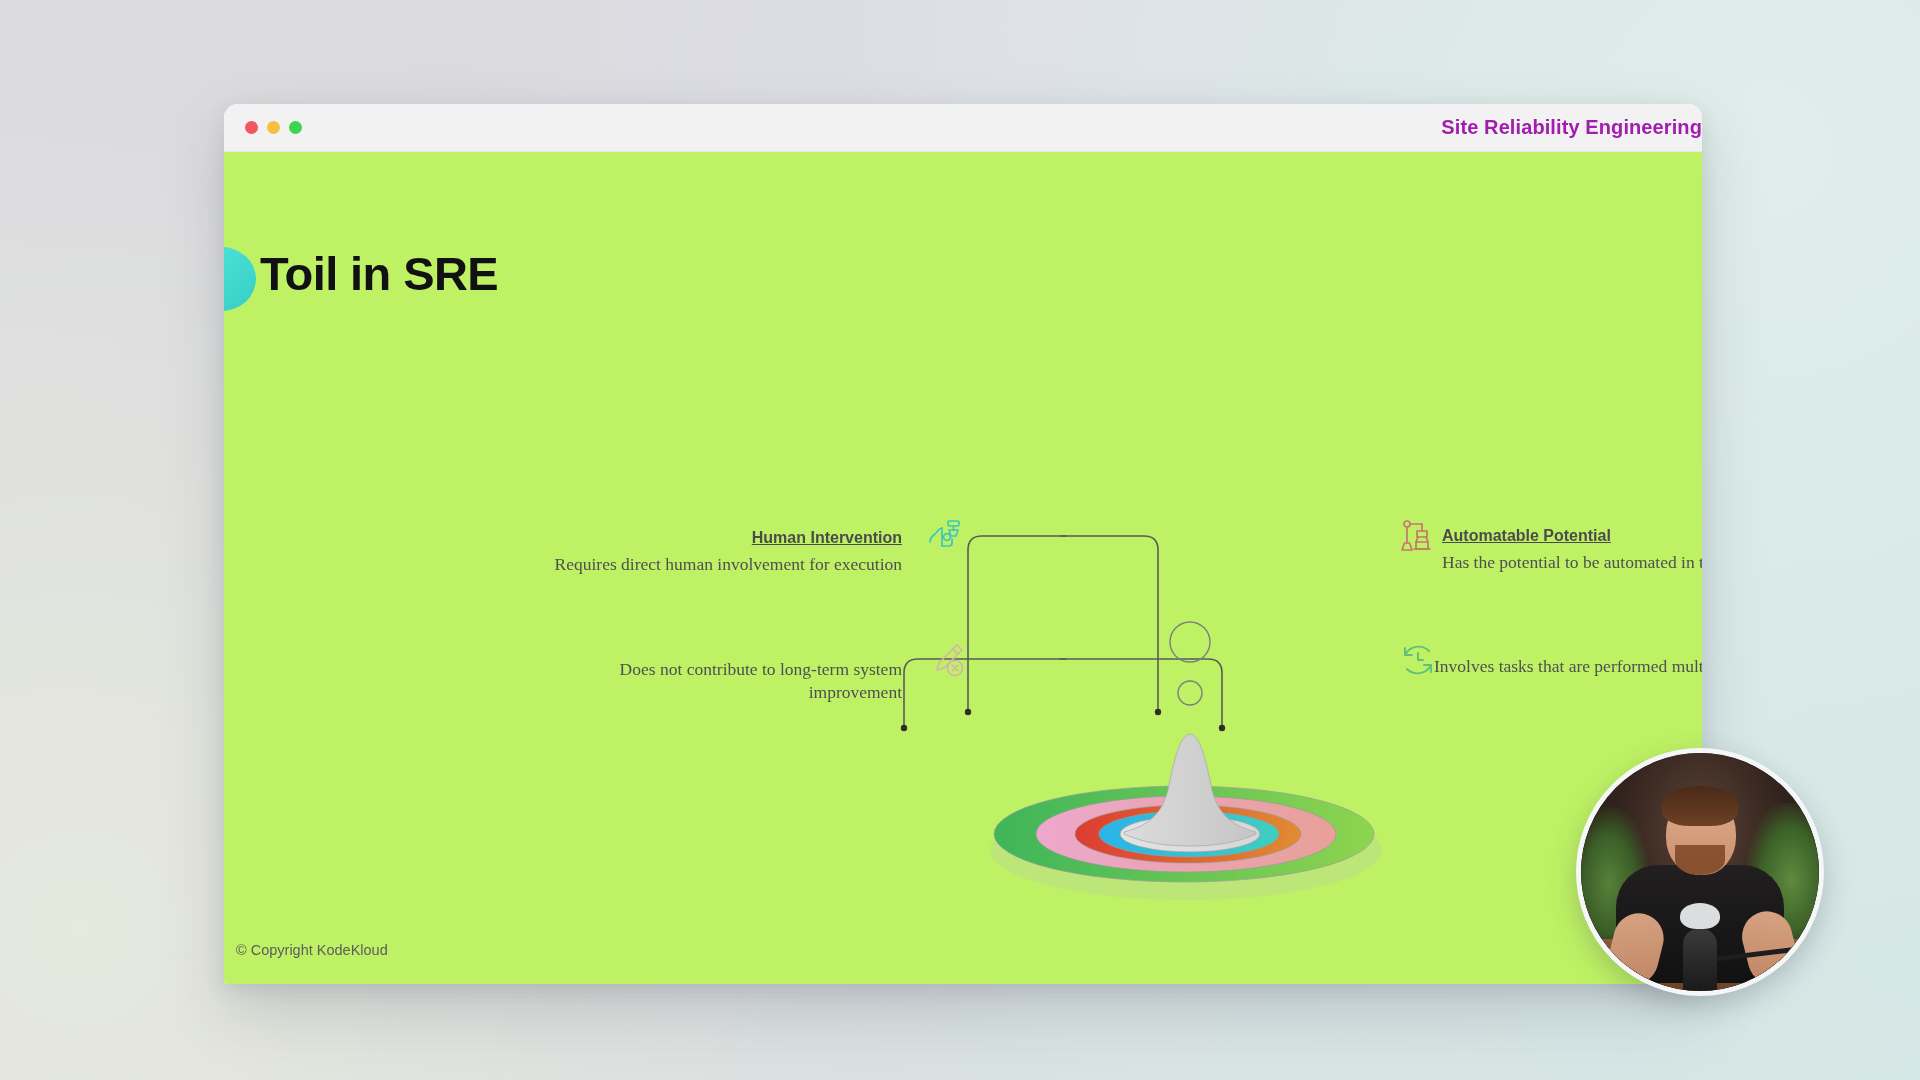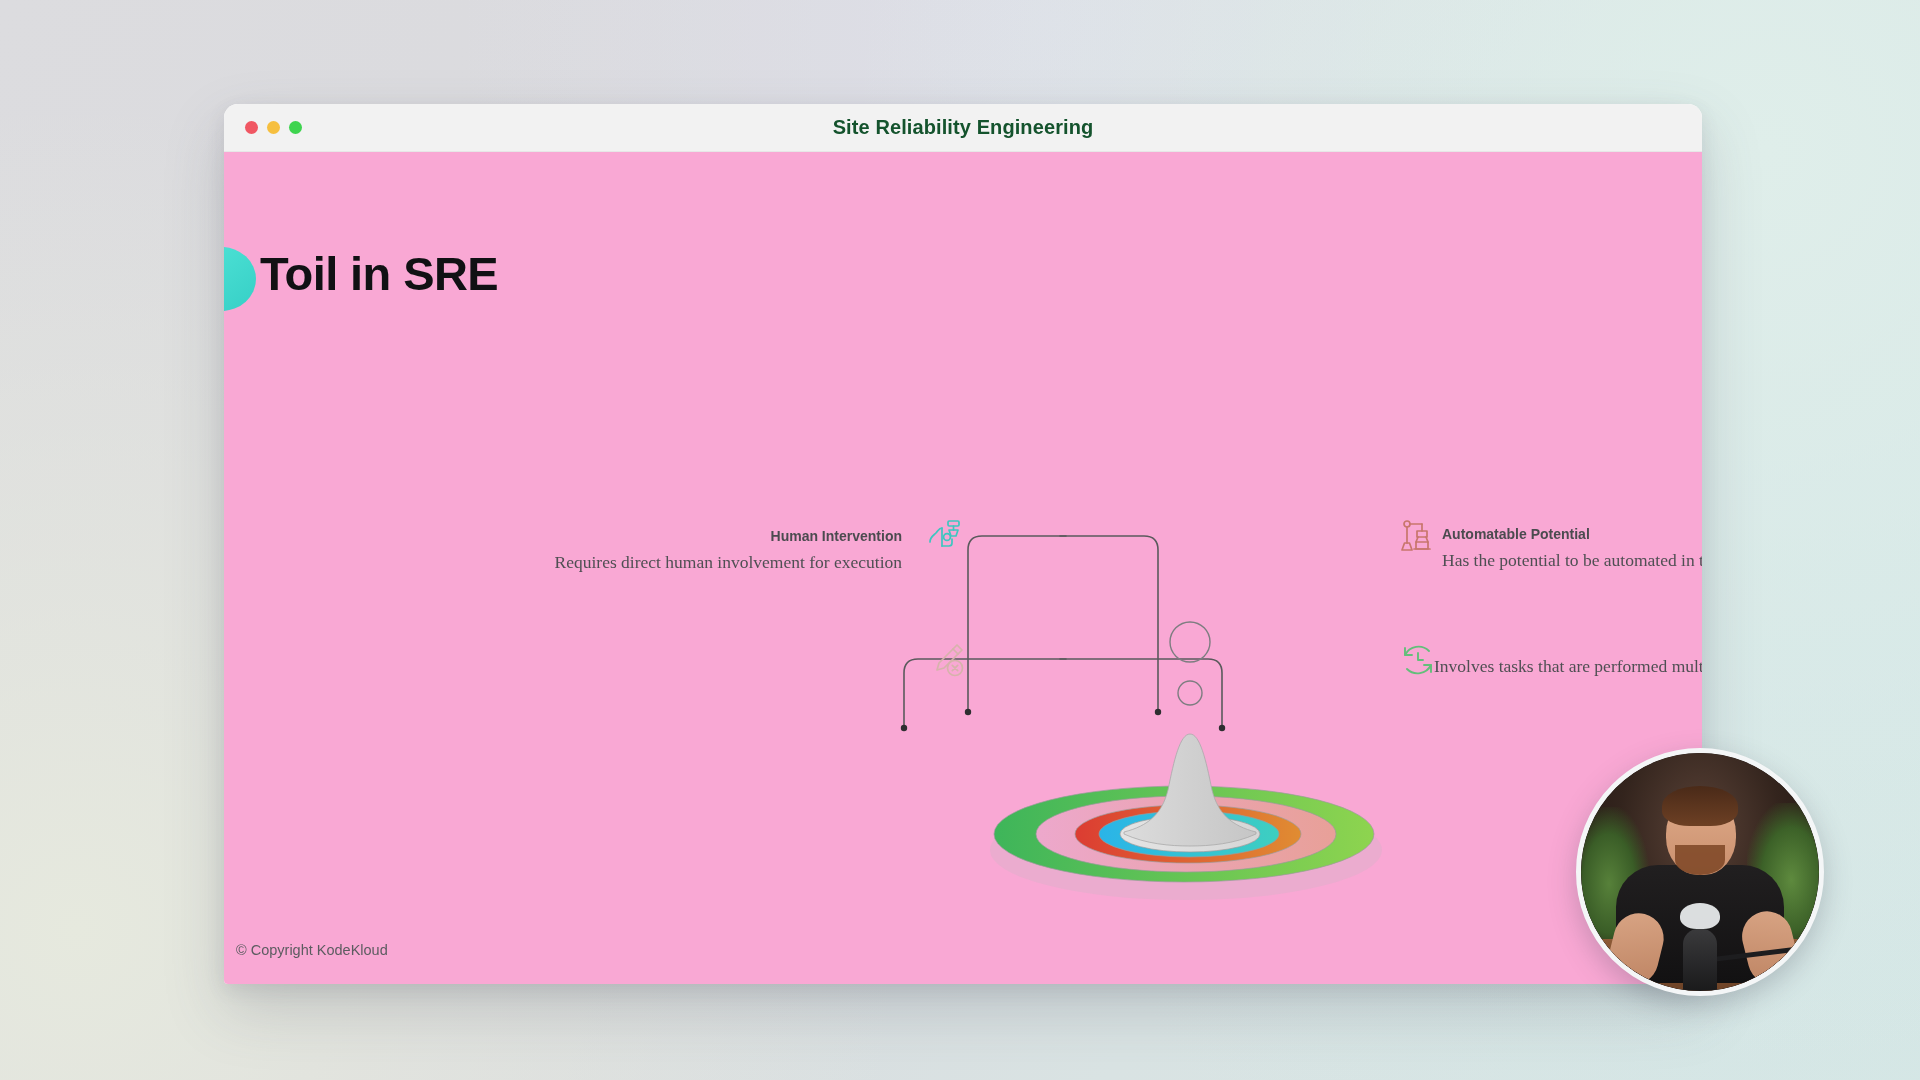--- a/index.html
+++ b/index.html
@@ -45,31 +45,31 @@
     display:flex; gap:9px;
     margin-left:21px;
   }
   .tl { width:13px; height:13px; border-radius:50%; }
   .tl-close   { background:#f05763; }
   .tl-min     { background:#f6bf3f; }
   .tl-max     { background:#3ed44f; }
 
   #window-title {
     position:absolute; left:0; right:0;
-    text-align:center;
+    text-align:right;
     font-size:20px; font-weight:bold;
-    color:#14532d;
+    color:#a21caf;
     letter-spacing:.1px;
   }
 
   
   #slide {
     position:relative;
     width:100%; height:832px;
-    background:#f9a8d4;
+    background:#bef264;
   }
 
   
   #title-accent {
     position:absolute;
     left:-26px; top:95px;
     width:58px; height:64px;
     background:linear-gradient(140deg,#4fe3d6 0%, #36cfc6 100%);
     border-radius:0 60% 60% 0 / 0 50% 50% 0;
   }
@@ -80,24 +80,25 @@
     font-size:47px;
     font-weight:bold;
     color:#111114;
     letter-spacing:-.6px;
   }
 
   
   .feature { position:absolute; }
 
   .feature-title {
-    font-size:14px;
+    font-size:16px;
     font-weight:bold;
     color:#4b4b4f;
     line-height:1.2;
+    text-decoration:underline;
   }
   .feature-desc {
     font-size:17.5px;
     color:#4f4f53;
     line-height:1.3;
     margin-top:6px;
     font-family:Liberation Serif, serif;
   }
 
   .feat-left  { text-align:right; width:360px; }
@@ -377,20 +378,21 @@
           <path d="M20 13 v7 h5"></path>
         </g>
       </svg>
 
       <div class="feature feat-left" id="feat-human">
         <div class="feature-title">Human Intervention</div>
         <div class="feature-desc">Requires direct human involvement for execution</div>
       </div>
 
       <div class="feature feat-left" id="feat-no-value">
+        <div class="feature-desc">Does not contribute to long-term system improvement</div>
       </div>
 
       <div class="feature feat-right" id="feat-automatable">
         <div class="feature-title">Automatable Potential</div>
         <div class="feature-desc">Has the potential to be automated in the future</div>
       </div>
 
       <div class="feature feat-right" id="feat-repetitive">
         <div class="feature-desc">Involves tasks that are performed multiple times</div>
       </div>

